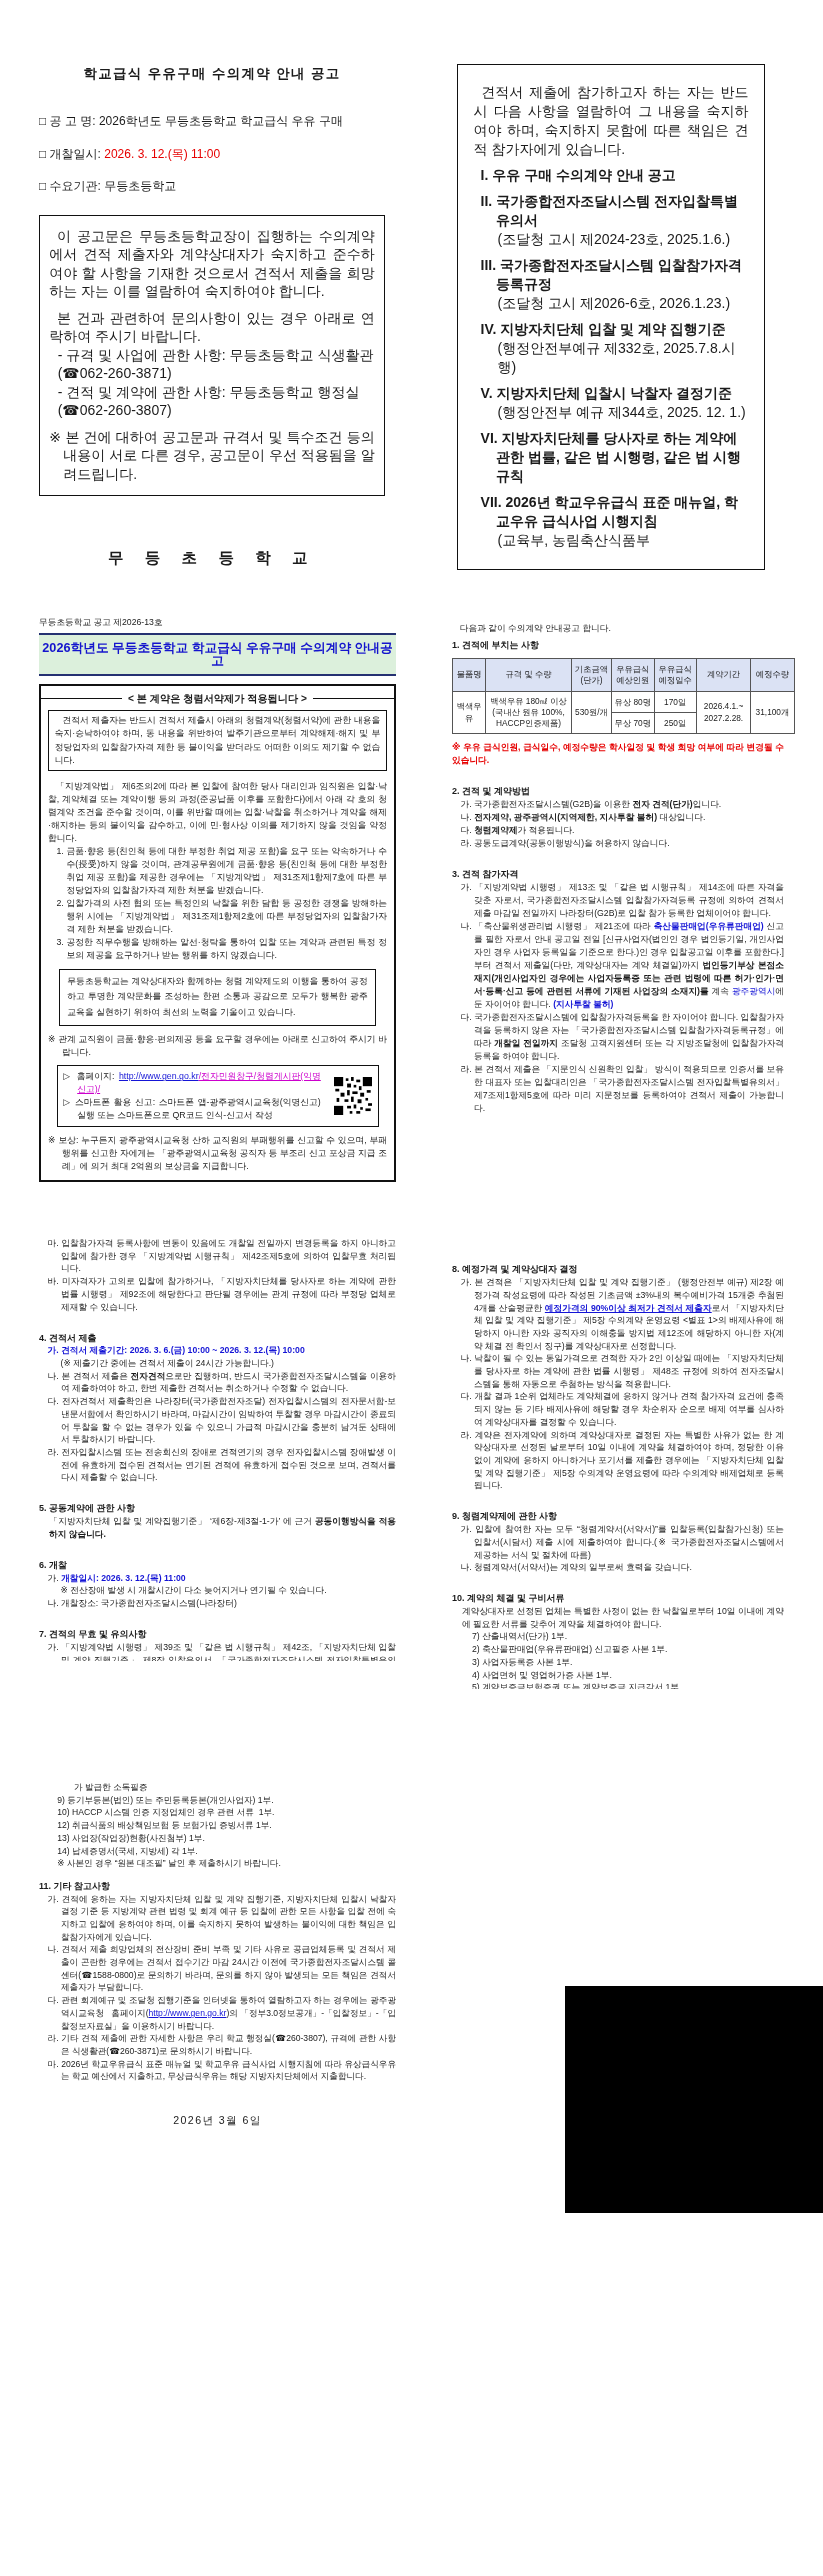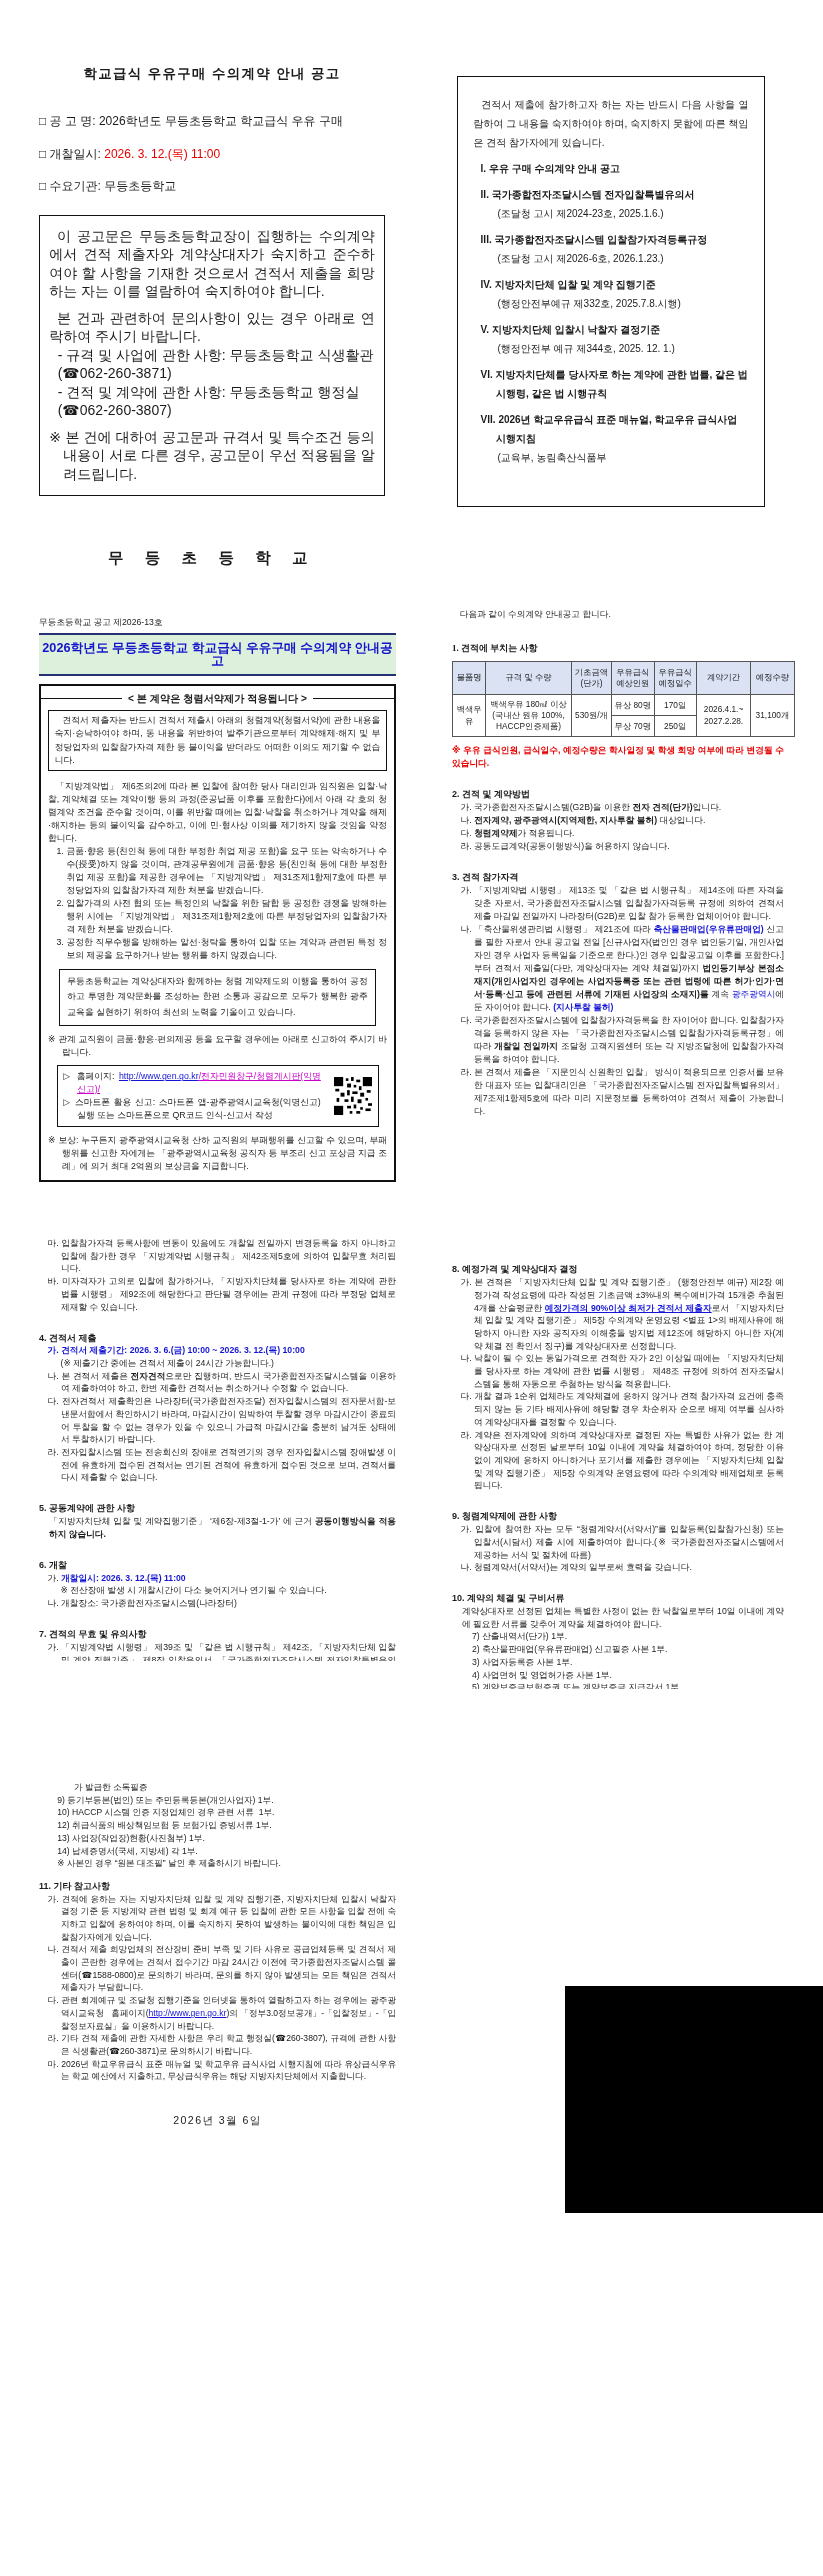--- a/index.html
+++ b/index.html
@@ -39,40 +39,40 @@
 
   
   #p1{left:39px;top:67px;width:346px;font-size:9.2px;line-height:13.4px;}
   .p1-title{font-size:13.4px;font-weight:bold;text-align:center;letter-spacing:1.4px;}
   .p1-fields{margin-top:35px;}
   .p1-fields .ln{margin-top:19px;text-align:left;font-size:12px;}
   .notice-box{margin-top:21px;border:1.4px solid #111;padding:11.3px 9.2px;line-height:18.4px;font-size:14px;}
   .school-name{margin-top:55px;text-align:center;font-size:15.5px;font-weight:bold;letter-spacing:8.5px;}
 
   
-  #p2{left:457px;top:76px;width:308px;min-height:431px;border:1.4px solid #111;padding:18.4px 15.5px;font-size:10px;line-height:19px;box-sizing:border-box;}
+  #p2{left:457px;top:64px;width:308px;min-height:431px;border:1.4px solid #111;padding:18.4px 15.5px;font-size:14px;line-height:19px;box-sizing:border-box;}
   #p2 .gap{height:7px;}
   .toch{font-weight:bold;padding-left:22.6px;text-indent:-15.5px;text-align:left;}
   .tocs{padding-left:24px;text-align:left;}
 
   
   #p3{left:39px;top:616px;width:357px;font-size:8.8px;line-height:13px;}
   .docno{font-size:8.7px;text-align:left;}
   .banner{margin-top:4.2px;background:#dcf0dc;border-top:2.1px solid #253172;border-bottom:2.1px solid #253172;color:#1414cd;font-weight:bold;font-size:12.7px;text-align:center;padding:6.4px 1.4px;}
   .pbox{margin-top:8.5px;border:2.1px solid #111;padding:1.4px 7px 7px;}
   .pledge-head{display:flex;align-items:center;gap:5.7px;font-weight:bold;font-size:10.2px;margin:4.2px -7px 5px;}
   .pledge-head .rule{flex:1;border-top:1.4px solid #111;height:0;}
   .ibox1{border:1.4px solid #111;padding:2.8px 5.7px;line-height:13.4px;}
   .promise{border:1.1px solid #111;margin:7px 11.3px;padding:4.2px 7px;line-height:15.5px;}
   .report{border:1.1px solid #111;margin:6.4px 8.5px;padding:4.2px 5.7px;display:flex;align-items:center;gap:13px;}
   .report .rlines{flex:1;}
   .qr{width:38px;height:38px;flex:0 0 auto;}
 
   
-  #p4{left:452px;top:608px;width:332px;font-size:8.7px;line-height:13px;}
+  #p4{left:452px;top:622px;width:332px;font-size:8.7px;line-height:13px;}
   table.spec{width:100%;border-collapse:collapse;margin-top:5.7px;font-size:8.3px;table-layout:fixed;}
   .spec th,.spec td{border:0.7px solid #555;text-align:center;padding:3.5px 1.4px;white-space:pre-line;font-weight:normal;line-height:11.3px;}
   .spec th{background:#dbe2f4;padding:5px 0.7px;}
   .spec .w1{width:31px;}.spec .w2{width:83px;}.spec .w3{width:38px;}.spec .w4{width:40px;}.spec .w5{width:40px;}.spec .w6{width:52px;}.spec .w7{width:41px;}
 
   
   #p5{left:39px;top:1237px;width:357px;height:424px;overflow:hidden;}
   #p6{left:452px;top:1262px;width:332px;height:427px;overflow:hidden;}
 
   
@@ -196,21 +196,21 @@
         </svg>
       </div>
       <div>
           <div class="ln i1x"><span>※ 보상: 누구든지 광주광역시교육청 산하 교직원의 부패행위를 신고할 수 있으며, 부패행위를 신고한 자에게는 「광주광역시교육청 공직자 등 부조리 신고 포상금 지급 조례」에 의거 최대 2억원의 보상금을 지급합니다.</span></div>
         </div>
     </div>
   </div>
 
   <div class="page" id="p4">
     <div class="ln pi">다음과 같이 수의계약 안내공고 합니다.</div>
-    <div class="ln h" style="margin-top:21px;font-family:Liberation Serif, serif;">1. 견적에 부치는 사항</div>
+    <div class="ln h" style="margin-top:4px;">1. 견적에 부치는 사항</div>
     <table class="spec">
       <thead>
         <tr>
           <th class="w1">물품명</th>
           <th class="w2">규격 및 수량</th>
           <th class="w3">기초금액
 (단가)</th>
           <th class="w4">우유급식
 예상인원</th>
           <th class="w5">우유급식

